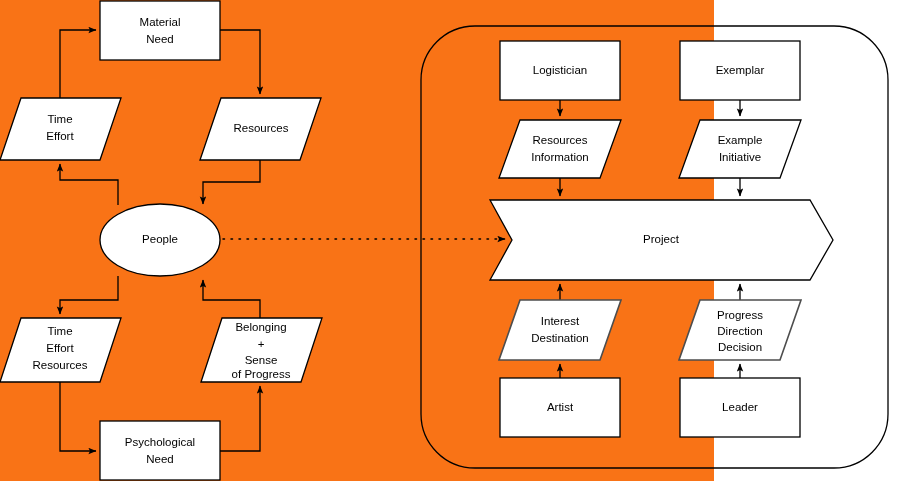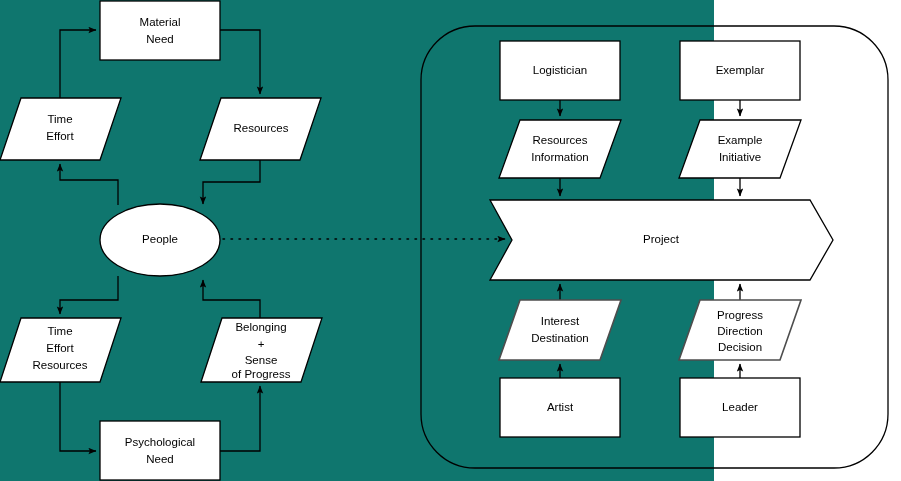--- a/index.html
+++ b/index.html
@@ -1,18 +1,18 @@
 <!DOCTYPE html>
 <html><head>
 <meta charset="utf-8">
 <style>
   html,body{margin:0;padding:0;background:#ffffff;}
   body{width:901px;height:481px;overflow:hidden;
        font-family:"Liberation Sans","DejaVu Sans",sans-serif;}
-  #canvas{position:relative;width:714px;height:481px;background:#0f766e;}
+  #canvas{position:relative;width:714px;height:481px;background:#f97316;}
   svg{display:block;}
   .shape{fill:#ffffff;stroke:#000000;stroke-width:1.3;}
   .shape-thick{fill:#ffffff;stroke:#4d4d4d;stroke-width:1.6;}
   .container-shape{fill:none;stroke:#000000;stroke-width:1.3;}
   .edge{fill:none;stroke:#000000;stroke-width:1.3;}
   .edge-dotted{fill:none;stroke:#000000;stroke-width:1.5;
                stroke-dasharray:1.5 6.5;stroke-linecap:round;}
   .lbl{font-family:"Liberation Sans","DejaVu Sans",sans-serif;
        font-size:11.5px;fill:#000000;text-anchor:middle;
        dominant-baseline:middle;white-space:pre;}

